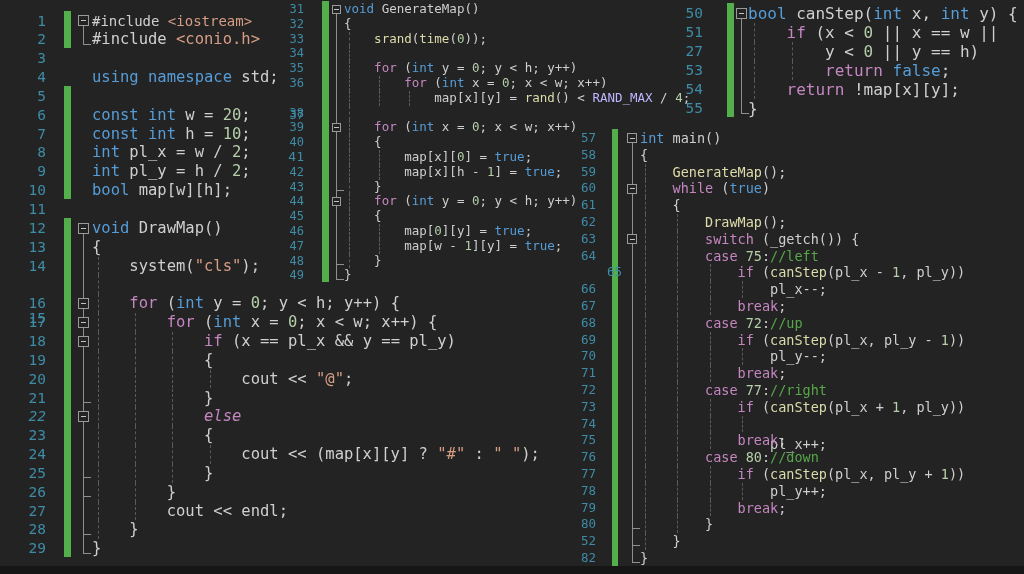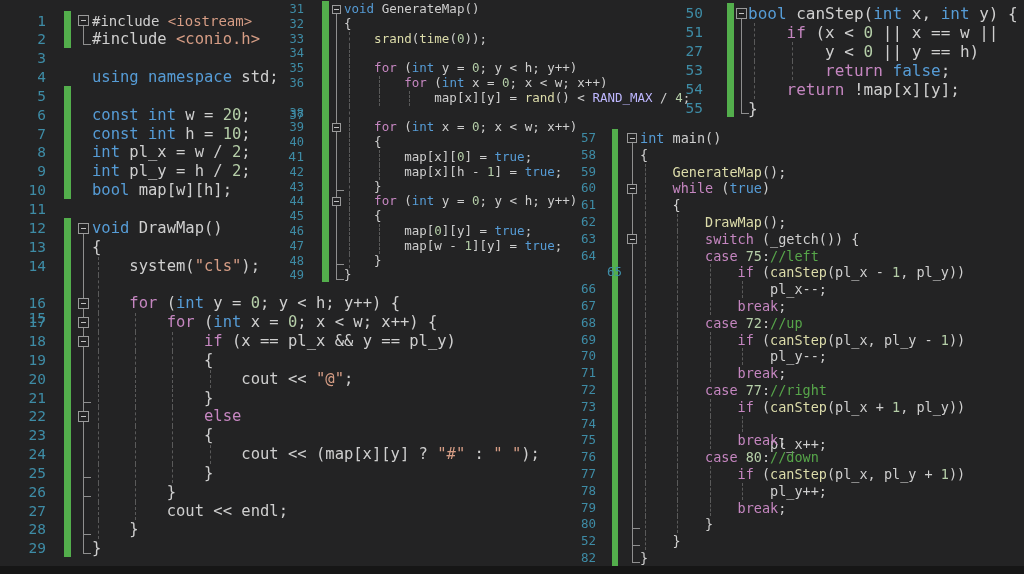--- a/index.html
+++ b/index.html
@@ -130,21 +130,21 @@
         <i class="iguide" style="left: 209.558px; top: 0px; height: 18.85px; border-left-color: rgb(90, 90, 90);"></i>
         <span class="codetext" style="left: 92px; font-size: 15.5px; color: rgb(207, 207, 207);">                cout &lt;&lt; <span class="tk-str">"@"</span>;</span>
       </div>
       <div class="cline" style="top: 377px; height: 18.85px; line-height: 18.85px;">
         <span class="lnum" style="left: 12px; color: rgb(62, 140, 166); font-size: 14.5px;">21</span>
         <i class="iguide" style="left: 97.598px; top: 0px; height: 18.85px; border-left-color: rgb(90, 90, 90);"></i>
         <i class="iguide" style="left: 134.918px; top: 0px; height: 18.85px; border-left-color: rgb(90, 90, 90);"></i>
         <i class="iguide" style="left: 172.238px; top: 0px; height: 18.85px; border-left-color: rgb(90, 90, 90);"></i>
         <span class="codetext" style="left: 92px; font-size: 15.5px; color: rgb(207, 207, 207);">            }</span>
       </div>
-      <div class="cline" style="top: 395.85px; height: 18.85px; line-height: 18.85px;">
+      <div class="cline" style="top: 395.85px; height: 18.85px; line-height: 18.85px; font-style: italic;">
         <span class="lnum" style="left: 12px; color: rgb(62, 140, 166); font-size: 14.5px;">22</span>
         <i class="iguide" style="left: 97.598px; top: 0px; height: 18.85px; border-left-color: rgb(90, 90, 90);"></i>
         <i class="iguide" style="left: 134.918px; top: 0px; height: 18.85px; border-left-color: rgb(90, 90, 90);"></i>
         <i class="iguide" style="left: 172.238px; top: 0px; height: 18.85px; border-left-color: rgb(90, 90, 90);"></i>
         <span class="codetext" style="left: 92px; font-size: 15.5px; color: rgb(207, 207, 207);">            <span class="tk-ctl">else</span></span>
       </div>
       <div class="cline" style="top: 414.7px; height: 18.85px; line-height: 18.85px;">
         <span class="lnum" style="left: 12px; color: rgb(62, 140, 166); font-size: 14.5px;">23</span>
         <i class="iguide" style="left: 97.598px; top: 0px; height: 18.85px; border-left-color: rgb(90, 90, 90);"></i>
         <i class="iguide" style="left: 134.918px; top: 0px; height: 18.85px; border-left-color: rgb(90, 90, 90);"></i>

